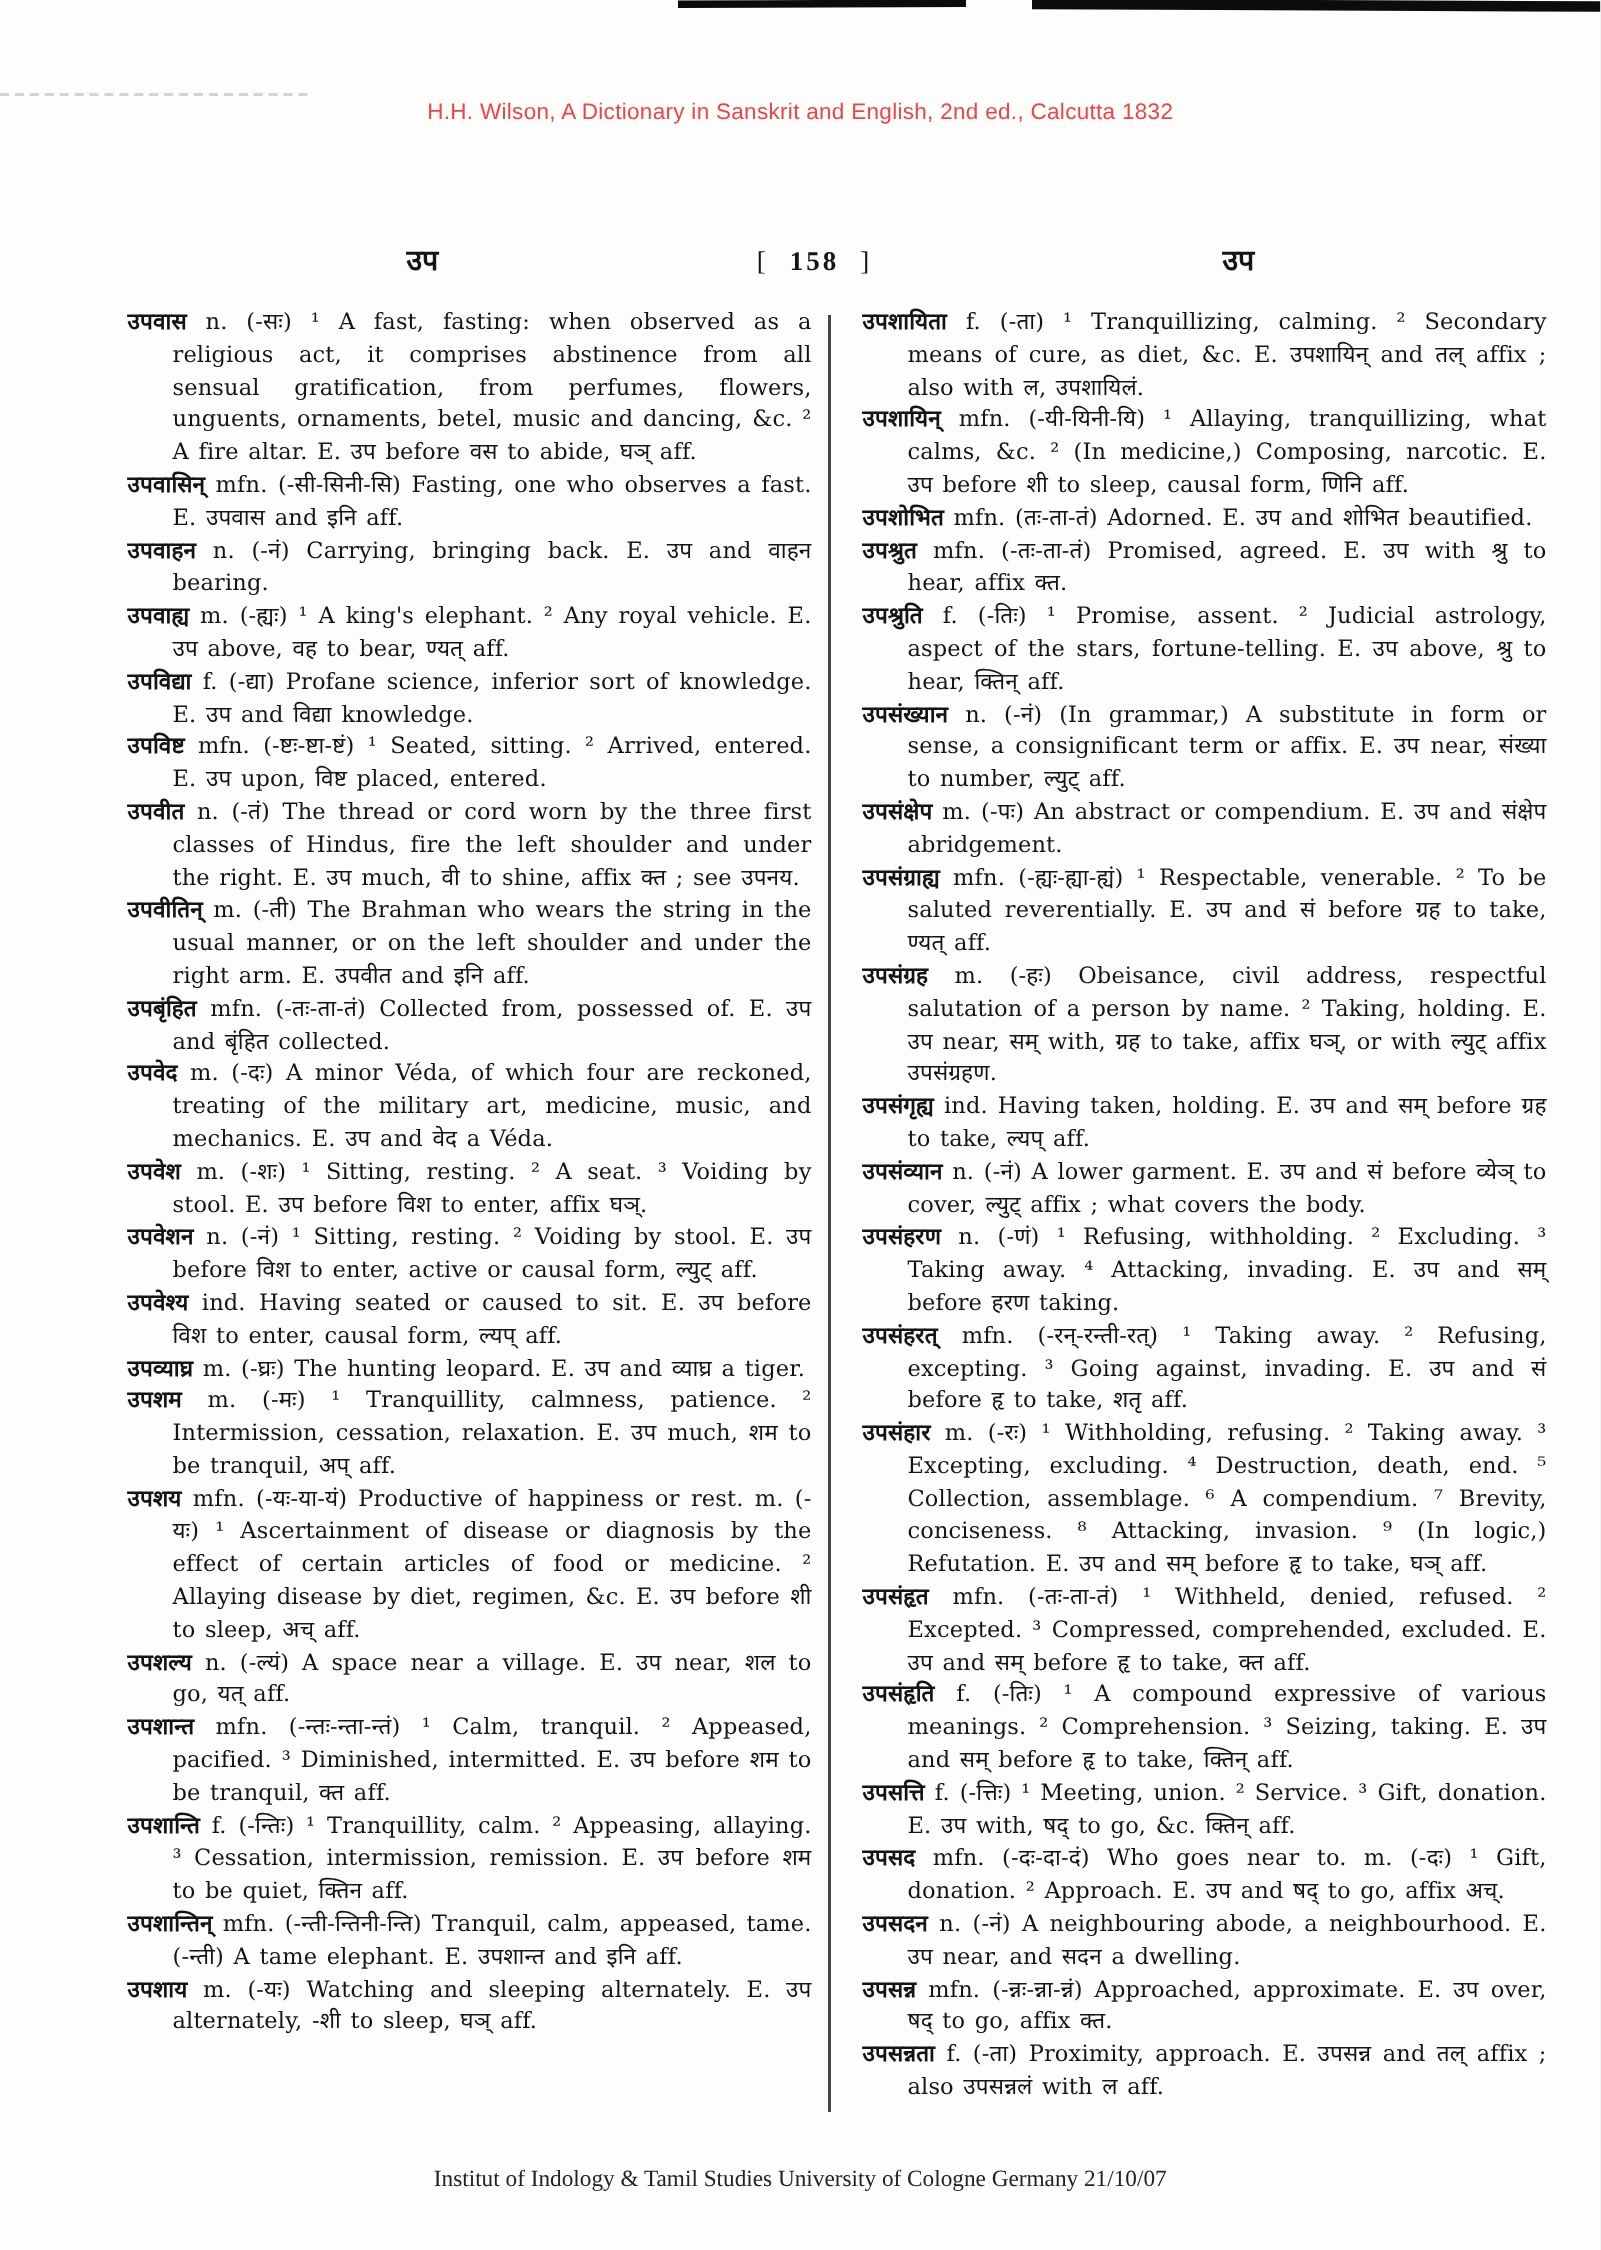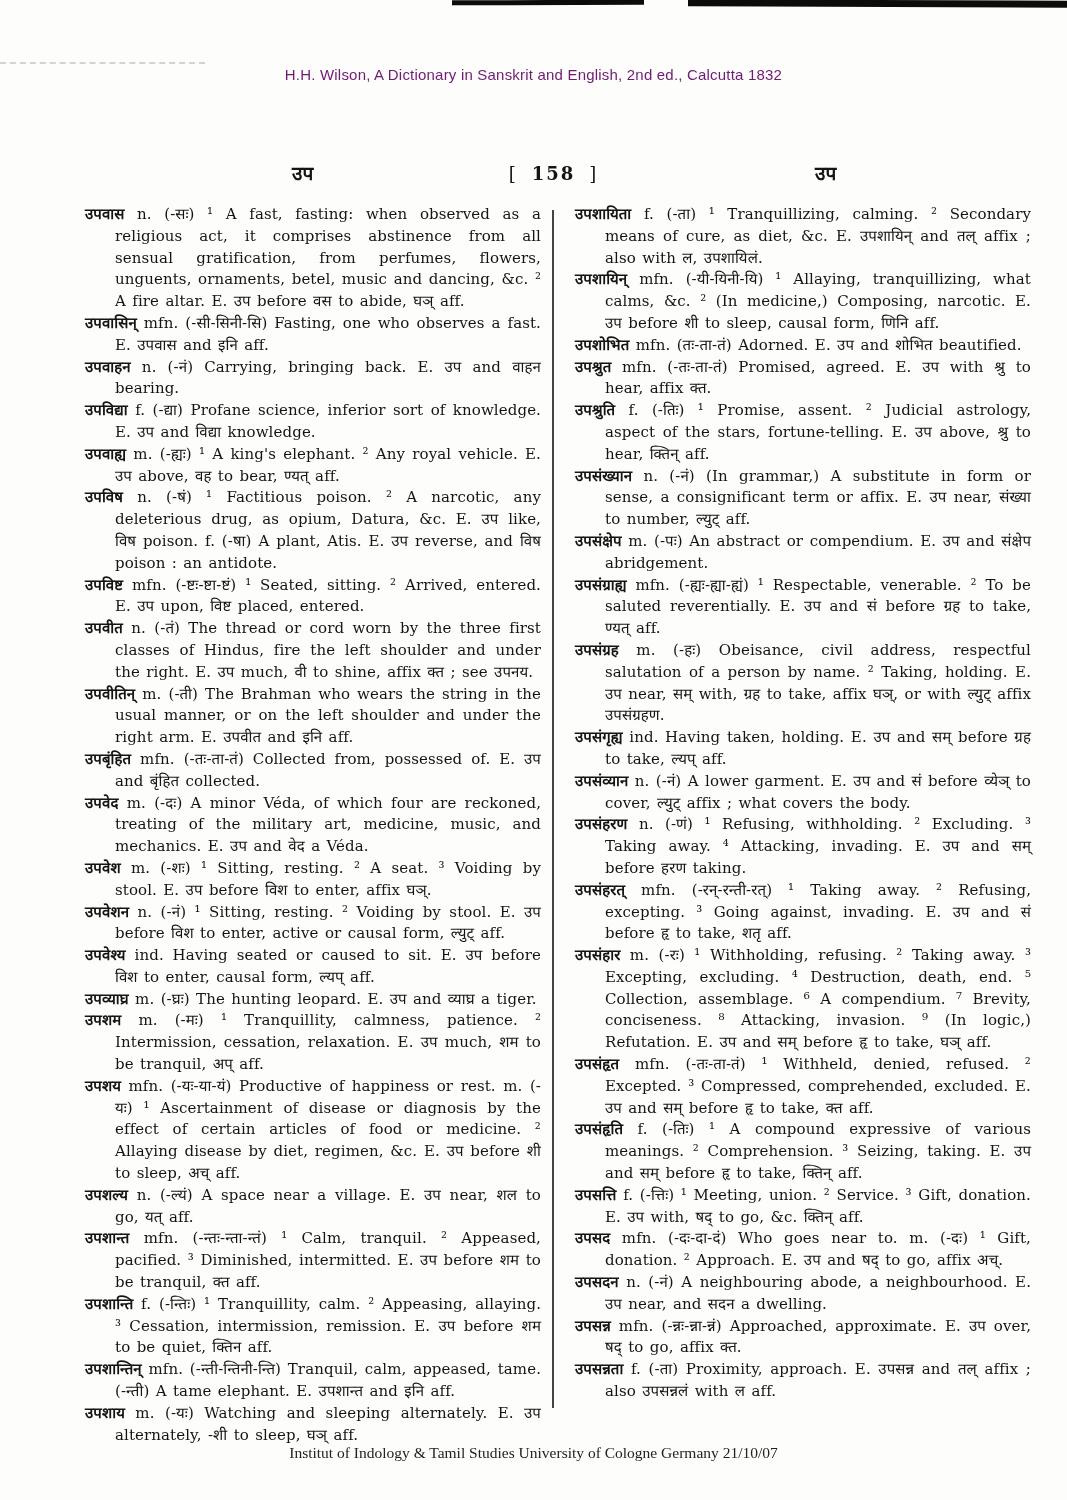--- a/index.html
+++ b/index.html
@@ -17,27 +17,27 @@
   .scan-bar.a { left: 452px; top: 0; width: 192px; height: 5px; transform: rotate(-0.2deg); }
   .scan-bar.b { left: 688px; top: 0; width: 379px; height: 7px; transform: rotate(0.25deg); }
   .scan-smudge {
     position: absolute; left: 0; top: 62px; width: 205px; height: 0;
     border-top: 2px dashed #c9c9c5; opacity: .8;
   }
   .source-line {
     position: absolute; top: 66px; left: 0; width: 100%;
     text-align: center;
     font-family: "Liberation Sans", sans-serif;
-    font-size: 15px; color: #701a75;
+    font-size: 15px; color: #ef4444;
     letter-spacing: 0.2px;
   }
   .pagehead {
-    position: absolute; top: 160px; left: 92px; right: 37px;
+    position: absolute; top: 160px; left: 71px; right: 37px;
     display: flex; justify-content: space-between; align-items: baseline;
-    font-weight: bold; font-size: 19px;
+    font-weight: bold; font-size: 19px; font-family: Liberation Serif, serif;
   }
   .pagehead .guide { width: 200px; }
   .pagehead .guide.left  { text-align: left;  padding-left: 200px; box-sizing: border-box; }
   .pagehead .guide.right { text-align: right; padding-right: 215px; box-sizing: border-box; }
   .pagehead .pagenum { font-size: 18px; letter-spacing: 2px; white-space: nowrap; }
   .pagehead .pagenum .brk { padding: 0 14px; font-weight: normal; }
   .columns {
     position: absolute; top: 204px; left: 85px; right: 36px;
     display: flex; gap: 34px;
   }
@@ -80,23 +80,22 @@
     <span class="guide right">उप</span>
   </div>
 
   <div class="col-divider"></div>
 
   <div class="columns">
     <div class="col" id="left-column">
         <div class="entry"><span class="head">उपवास</span><span class="body"> n. (-सः) ¹ A fast, fasting:  when observed as a religious act, it comprises abstinence from all sensual gratification, from perfumes, flowers, unguents, ornaments, betel, music and dancing, &amp;c. ² A fire altar.  E. उप before वस to abide, घञ् aff.</span></div>
         <div class="entry"><span class="head">उपवासिन्</span><span class="body"> mfn. (-सी-सिनी-सि) Fasting, one who observes a fast. E. उपवास and इनि aff.</span></div>
         <div class="entry"><span class="head">उपवाहन</span><span class="body"> n. (-नं)  Carrying, bringing back.  E. उप and वाहन bearing.</span></div>
+        <div class="entry"><span class="head">उपवाह्य</span><span class="body"> m. (-ह्यः) ¹ A king's elephant. ² Any royal vehicle. E. उप above, वह to bear, ण्यत् aff.</span></div>
         <div class="entry"><span class="head">उपविद्या</span><span class="body"> f. (-द्या)  Profane science, inferior sort of  knowledge. E. उप and विद्या knowledge.</span></div>
-        <div class="entry"><span class="head">उपवाह्य</span><span class="body"> m. (-ह्यः) ¹ A king's elephant. ² Any royal vehicle. E. उप above, वह to bear, ण्यत् aff.</span></div>
-        <div class="entry"><span class="head">उपविष</span><span class="body"> n. (-षं) ¹ Factitious poison.  ² A narcotic, any deleterious drug, as opium, Datura, &amp;c. E. उप like, विष poison.  f. (-षा) A plant, Atis.  E. उप reverse, and विष poison :  an antidote.</span></div>
         <div class="entry"><span class="head">उपविष्ट</span><span class="body"> mfn. (-ष्टः-ष्टा-ष्टं)  ¹ Seated, sitting.  ² Arrived,  entered. E. उप upon, विष्ट placed, entered.</span></div>
         <div class="entry"><span class="head">उपवीत</span><span class="body"> n. (-तं)  The  thread  or  cord  worn  by the three  first classes of Hindus, fire the left shoulder and under the right. E. उप much, वी to shine, affix क्त ;  see उपनय.</span></div>
         <div class="entry"><span class="head">उपवीतिन्</span><span class="body"> m. (-ती) The Brahman who  wears the string in  the usual manner, or on the  left  shoulder  and  under  the  right arm.  E. उपवीत and इनि aff.</span></div>
         <div class="entry"><span class="head">उपबृंहित</span><span class="body"> mfn. (-तः-ता-तं)  Collected from, possessed of.  E. उप and बृंहित collected.</span></div>
         <div class="entry"><span class="head">उपवेद</span><span class="body"> m. (-दः) A minor Véda, of which four are reckoned, treating of  the  military  art,  medicine,  music, and mechanics. E. उप and वेद a Véda.</span></div>
         <div class="entry"><span class="head">उपवेश</span><span class="body"> m. (-शः) ¹ Sitting, resting.  ² A  seat.  ³ Voiding by stool. E. उप before विश to enter, affix घञ्.</span></div>
         <div class="entry"><span class="head">उपवेशन</span><span class="body"> n. (-नं)  ¹ Sitting,  resting.  ² Voiding by stool.  E. उप before विश to  enter, active or causal form, ल्युट् aff.</span></div>
         <div class="entry"><span class="head">उपवेश्य</span><span class="body"> ind. Having seated or caused to sit.  E. उप  before  विश to enter, causal form, ल्यप् aff.</span></div>
         <div class="entry"><span class="head">उपव्याघ्र</span><span class="body"> m. (-घ्रः) The hunting leopard.  E. उप  and व्याघ्र  a tiger.</span></div>
         <div class="entry"><span class="head">उपशम</span><span class="body"> m. (-मः)  ¹ Tranquillity,  calmness, patience.  ² Intermission, cessation, relaxation.  E. उप  much, शम to  be  tranquil, अप् aff.</span></div>

